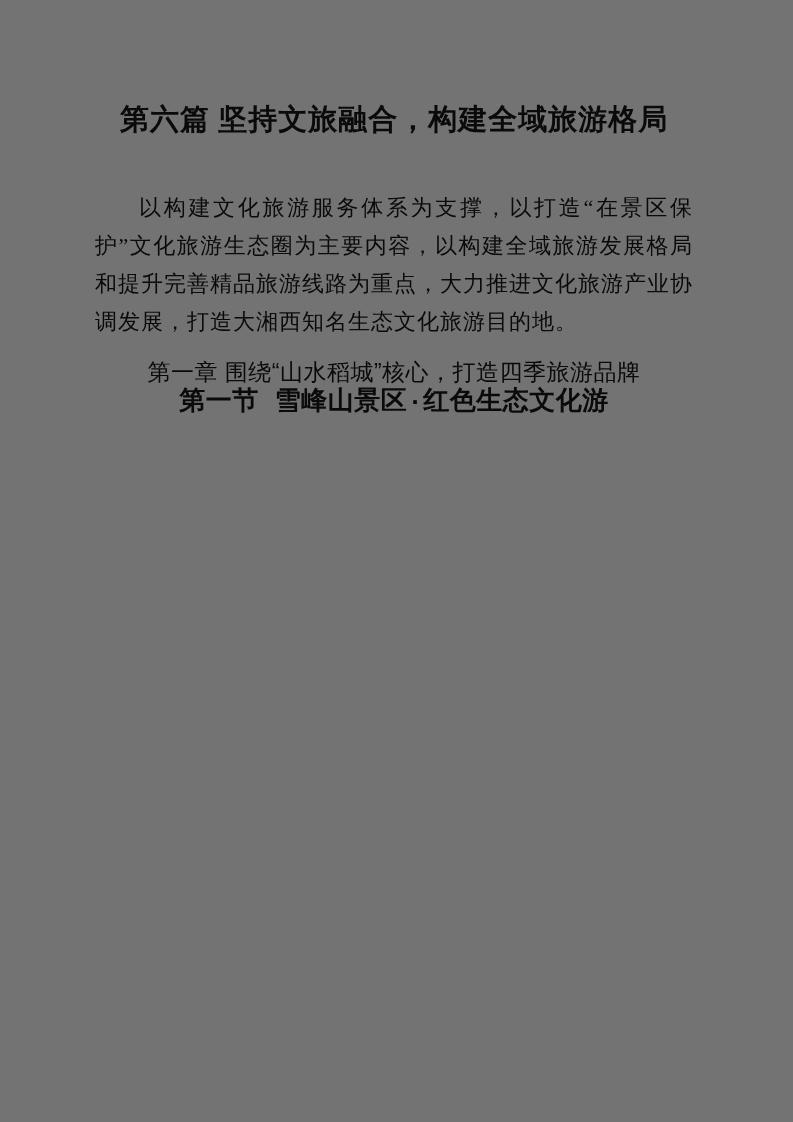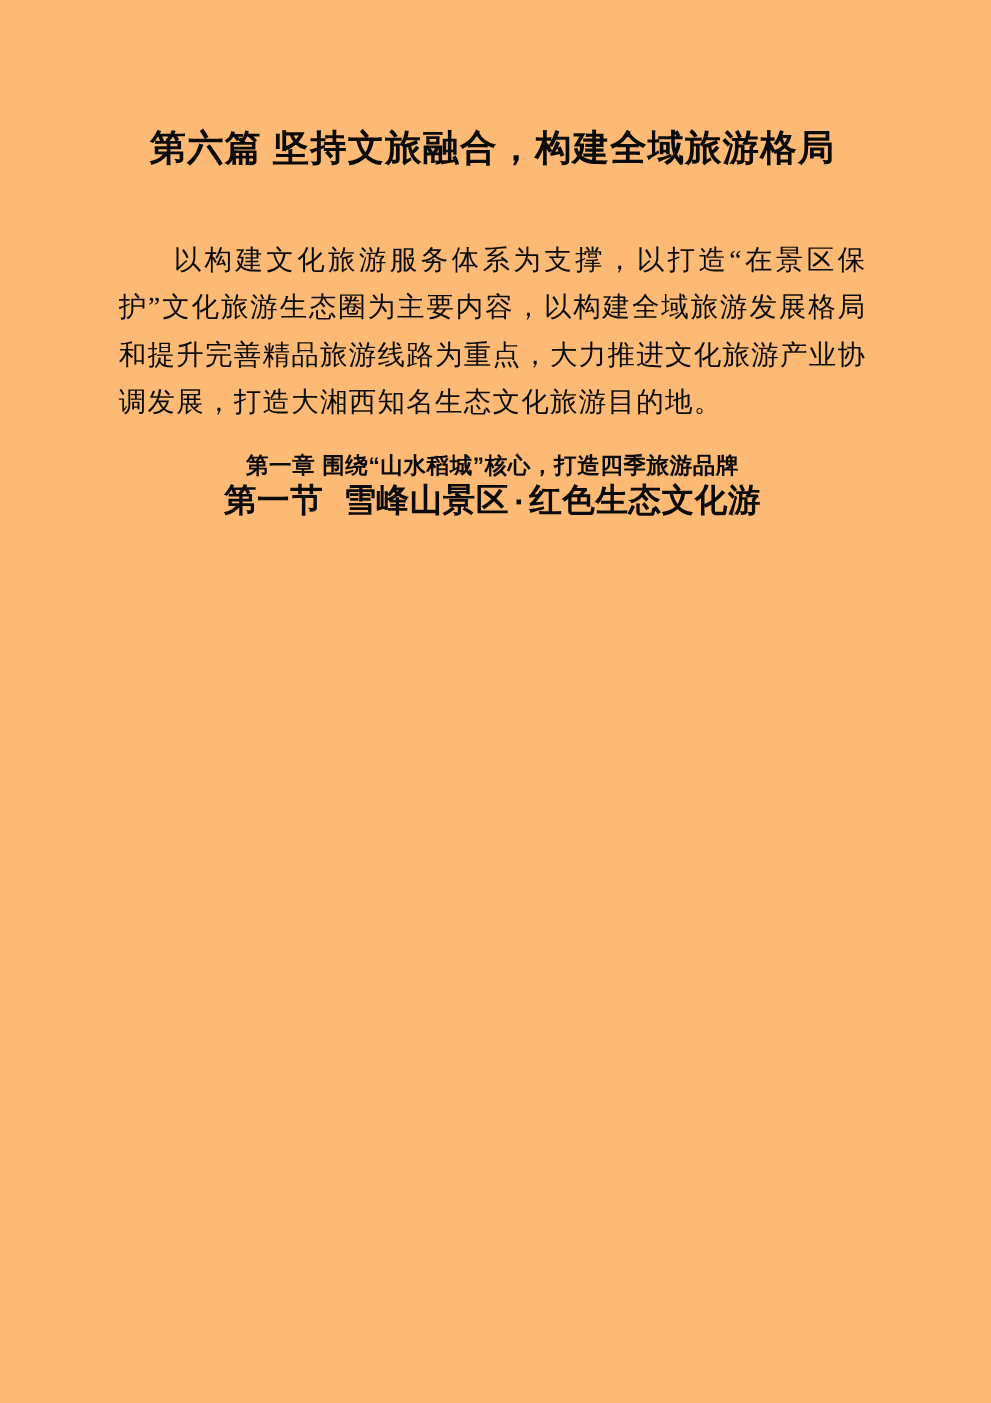--- a/index.html
+++ b/index.html
@@ -10,21 +10,21 @@
   body {
     width: 793px;
     height: 1122px;
     overflow: hidden;
   }
   .page {
     position: relative;
     width: 793px;
     height: 1122px;
     box-sizing: border-box;
-    background: #fdba74;
+    background: #737373;
     color: #0a0a0a;
     padding: 102px 100px 0 95px;
     font-family: "Liberation Serif", "DejaVu Serif", serif;
   }
   .part-title {
     margin: 0;
     font-size: 29px;
     line-height: 34px;
     font-weight: bold;
     text-align: center;
@@ -39,23 +39,23 @@
     text-align: justify;
     text-justify: inter-character;
     text-indent: 2em;
     font-weight: 400;
   }
   .para-intro   { margin-top: 53px; }
   .para-chapter { margin-top: 33px; }
   .para-section { margin-top: 26px; }
   .chapter-heading {
     margin: 16px 0 0 0;
-    font-size: 18px;
+    font-size: 23px;
     line-height: 30px;
-    font-weight: 700;
+    font-weight: 400;
     text-align: center;
     letter-spacing: 0.5px;
     font-family: "Liberation Sans", "DejaVu Sans", sans-serif;
   }
   .section-heading {
     margin: 0;
     font-size: 26px;
     line-height: 30px;
     font-weight: 700;
     text-align: center;

